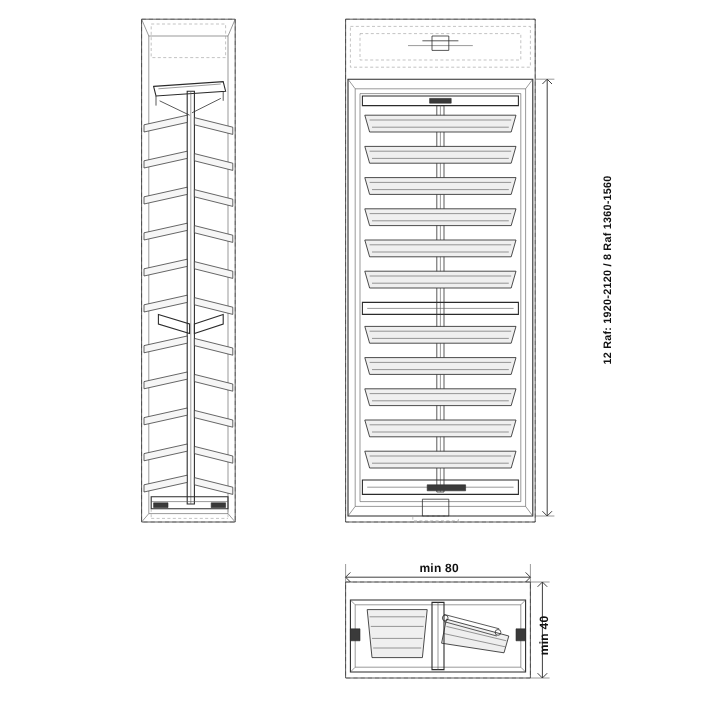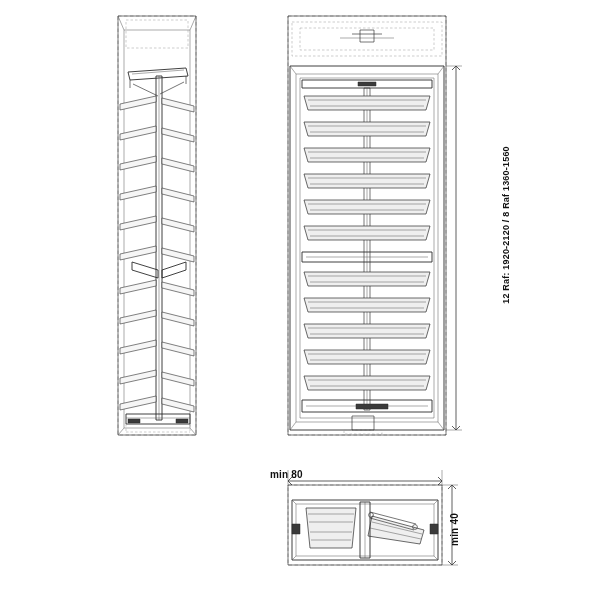--- a/index.html
+++ b/index.html
@@ -38,23 +38,24 @@
     transform-origin: 50% 50%;
     transform: rotate(-90deg);
   }
   #label-height {
     left: 406px;
     top: 220px;
     width: 200px;
     text-align: center;
   }
   #label-depth-top {
-    left: 270px;
+    left: 286px;
     top: 469px;
     width: 160px;
+    text-align: center;
     font-size: 10px;
   }
   #label-depth-side {
     left: 404px;
     top: 524px;
     width: 100px;
     text-align: center;
     font-size: 10px;
   }
 </style>

